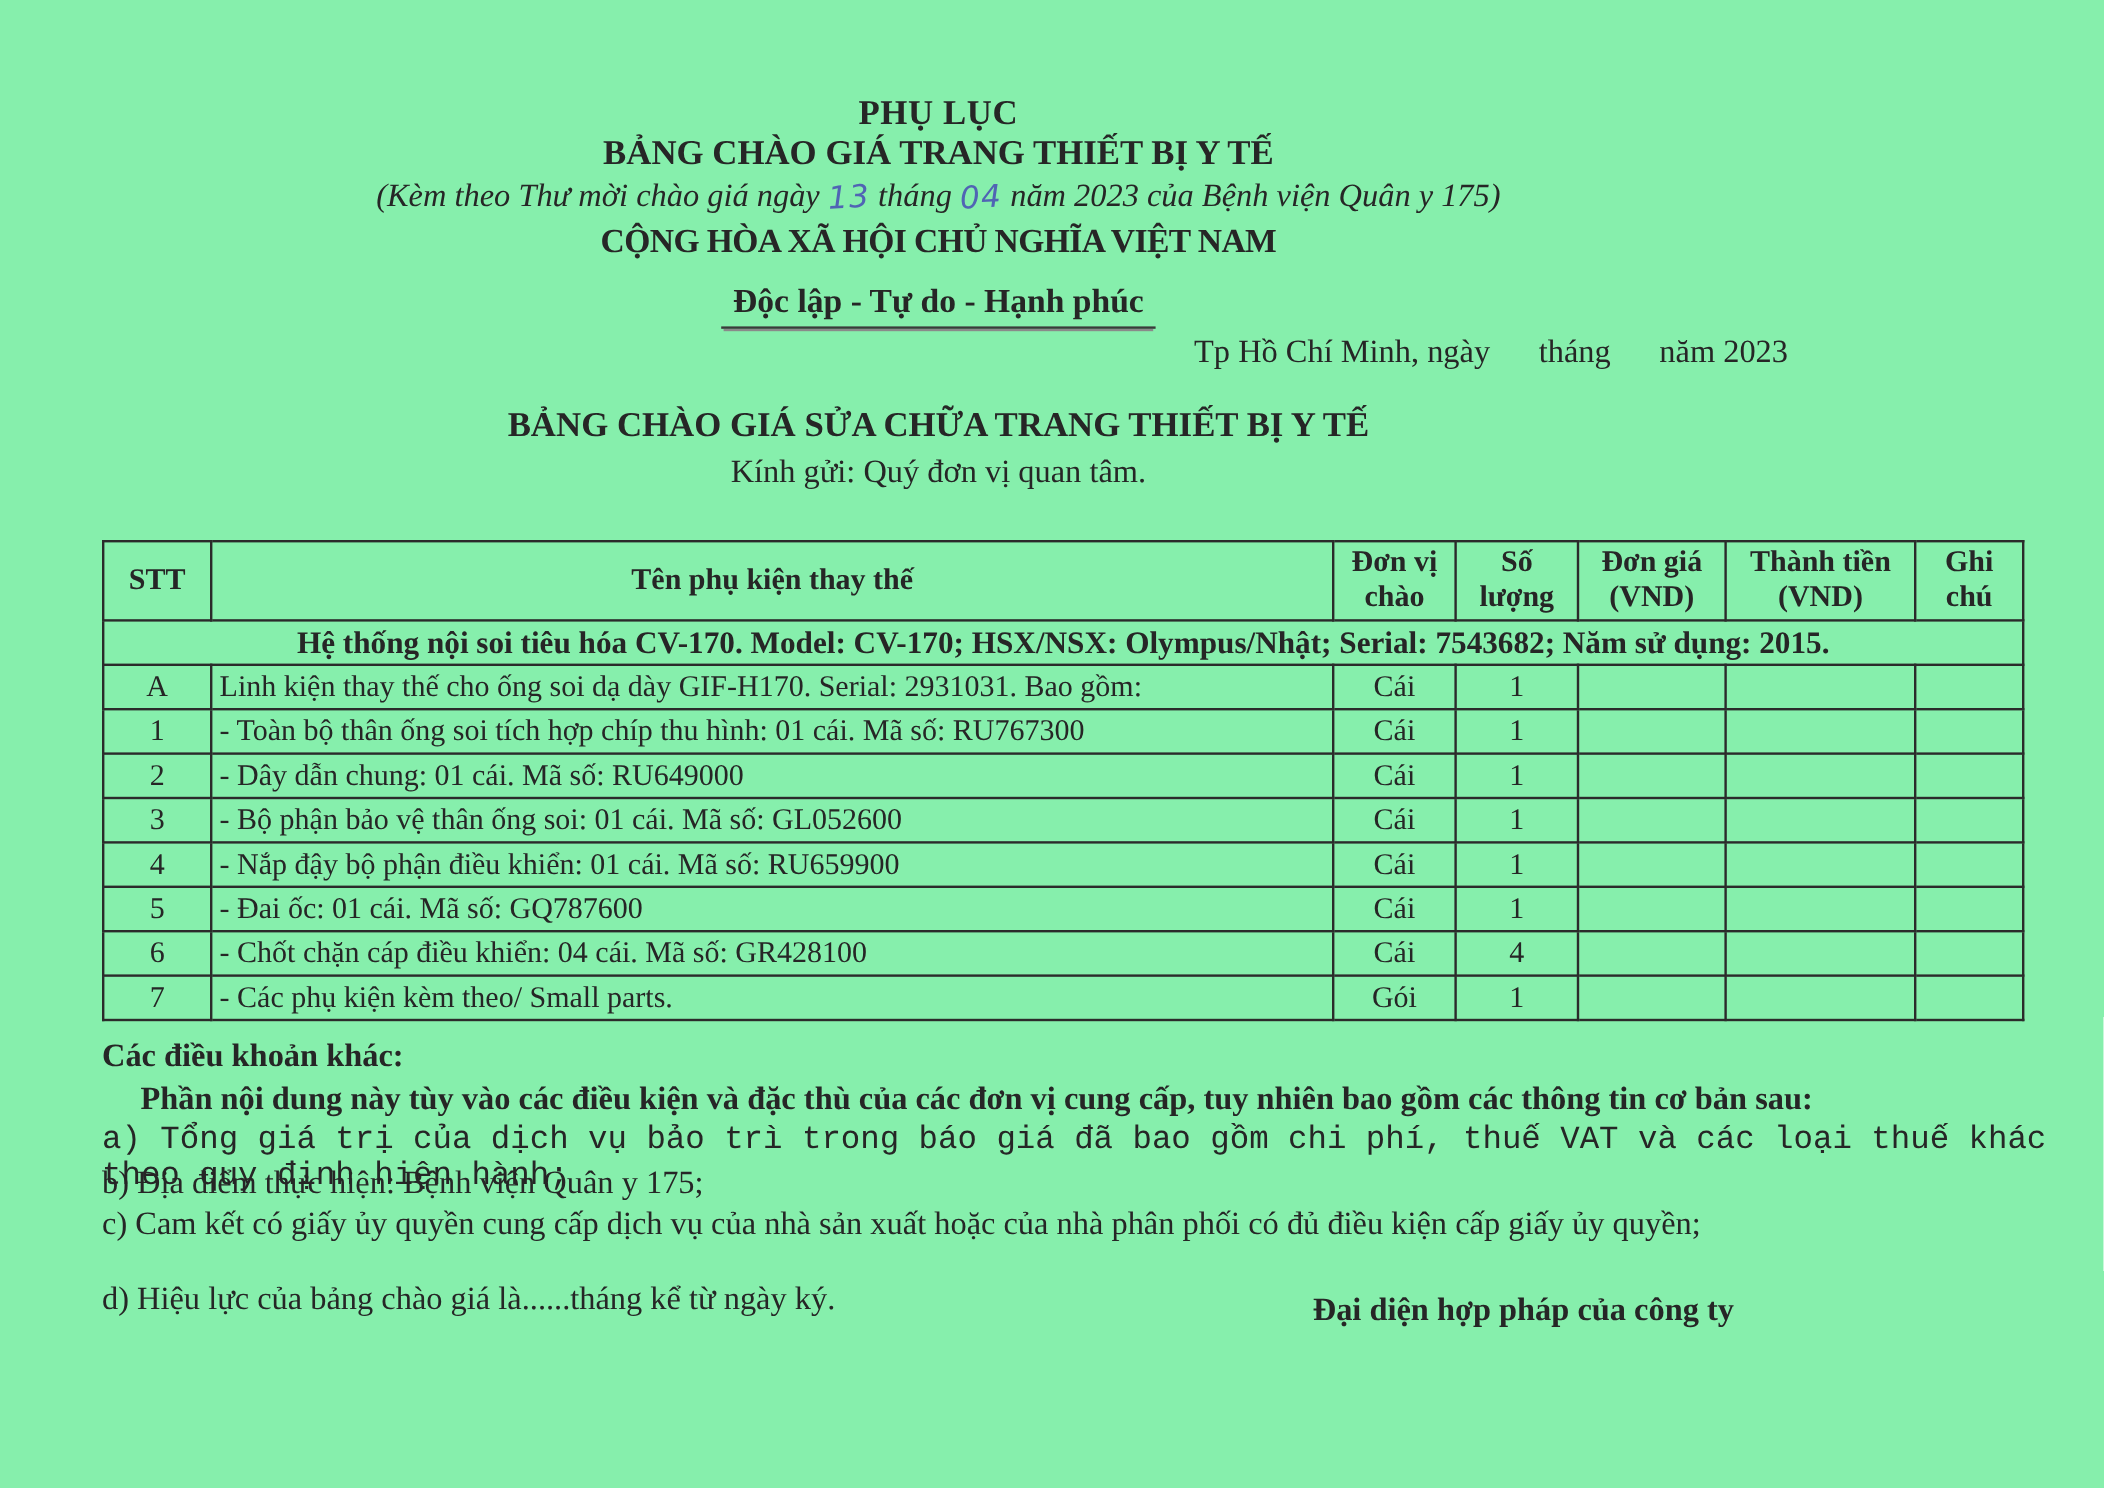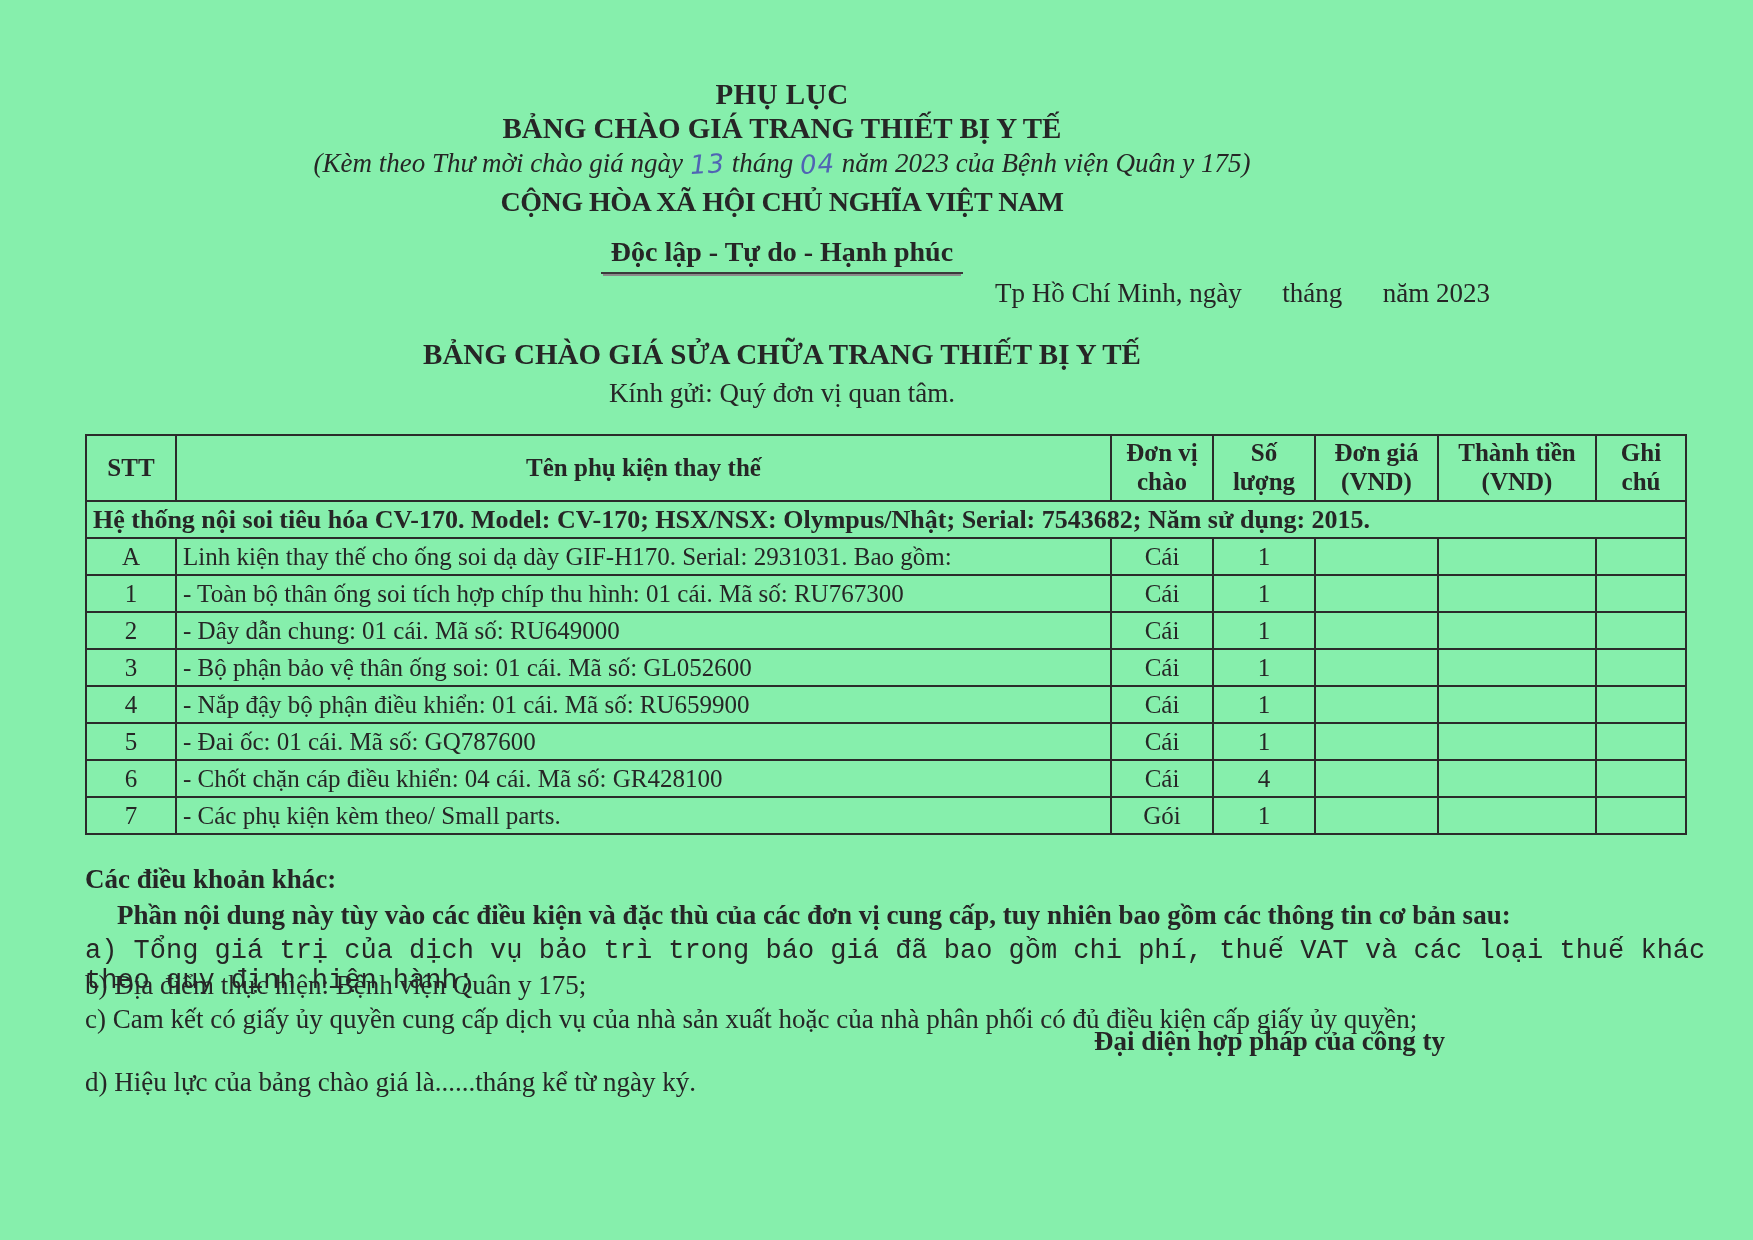--- a/index.html
+++ b/index.html
@@ -34,21 +34,21 @@
     padding:0 10px 4px 10px;
     border-bottom:2px solid #3a3a3a;
     box-shadow:0 4px 0 -2px #8a8a8a;
     margin-top:12px;
   }
   .place-date{top:278px;right:263px;font-size:27px;white-space:pre;}
   .main-title{top:338px;font-size:29px;font-weight:bold;}
   .salutation{top:378px;font-size:27px;}
 
   table.quote{
-    position:absolute;top:434px;left:85px;
+    position:absolute;top:450px;left:85px;
     width:1600px;
     border-collapse:collapse;
     table-layout:fixed;
     font-size:25px;
     padding-left:23px;
   }
   table.quote td,table.quote th{
     border:2px solid #2b2b2b;
     padding:1px 6px;
     overflow:hidden;
@@ -62,30 +62,30 @@
   .col-stt{width:90px;}
   .col-name{width:935px;}
   .col-unit{width:102px;}
   .col-qty{width:102px;}
   .col-price{width:123px;}
   .col-total{width:158px;}
   .col-note{width:90px;}
   td.c{text-align:center;}
   td.name-cell{padding-left:16px;}
   td.section-cell{
-    font-weight:bold;font-size:26px;height:34px;
+    font-weight:bold;text-align:center;font-size:26px;height:34px;
   }
 
   .terms-heading{top:864px;left:85px;font-size:27px;font-weight:bold;}
   .terms-intro{top:900px;left:117px;font-size:27px;font-weight:bold;}
   .term-a{top:936px;left:85px;font-size:27px;font-family:Liberation Mono, monospace;}
   .term-b{top:970px;left:85px;font-size:27px;}
   .term-c{top:1004px;left:85px;font-size:27px;}
   .term-d{top:1038px;left:85px;font-size:27px;margin-top:29px;}
-  .signature{top:1026px;right:308px;font-size:27px;font-weight:bold;}
+  .signature{top:1076px;right:308px;font-size:27px;font-weight:bold;}
 </style>
 </head>
 <body>
 
 <div class="page">
 
   <div class="abs center-line appendix">PHỤ LỤC</div>
 
   <div class="abs center-line doc-title">BẢNG CHÀO GIÁ TRANG THIẾT BỊ Y TẾ</div>
 

